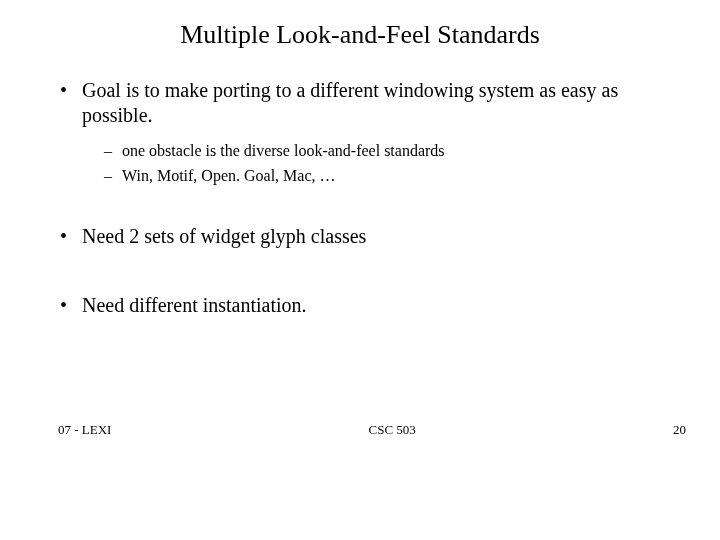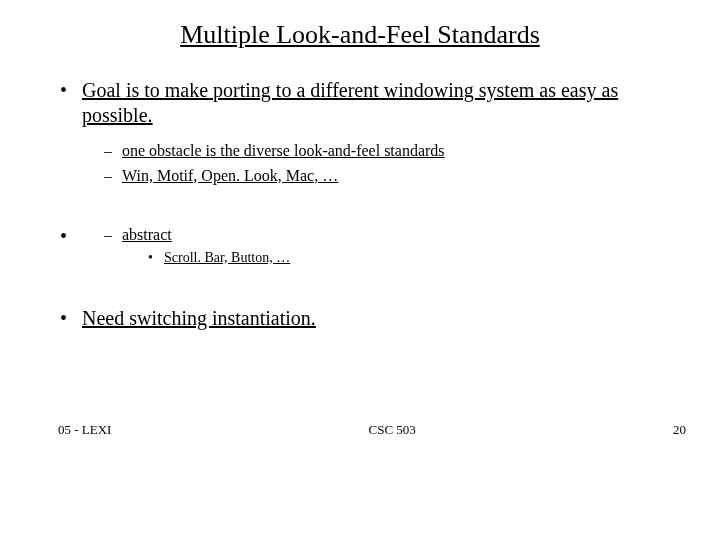--- a/index.html
+++ b/index.html
@@ -9,21 +9,20 @@
     height: 540px;
     background: #fff;
     font-family: "Times New Roman", Times, serif;
     color: #000;
   }
   .slide {
     position: relative;
     width: 720px;
     height: 452px;
     box-sizing: border-box;
-    text-decoration: underline;
   }
   .title {
     text-align: center;
     font-size: 26px;
     padding-top: 20px;
     padding-bottom: 14px;
   }
   ul.lvl1 {
     margin: 0 40px 0 60px;
     padding: 0;
@@ -98,47 +97,42 @@
 
 <div class="slide">
 
   <div class="title">Multiple Look-and-Feel Standards</div>
 
   <ul class="lvl1">
     <li>
       <span>Goal is to make porting to a different windowing system as easy as possible.</span>
       <ul class="lvl2">
         <li><span>one obstacle is the diverse look-and-feel standards</span></li>
-        <li><span>Win, Motif, Open. Look, Mac, …</span></li>
+        <li><span>Win, Motif, Open. Goal, Mac, …</span></li>
       </ul>
     </li>
   </ul>
 
   <div class="gap"></div>
 
   <ul class="lvl1">
     <li>
+      <span>Need 2 sets of widget glyph classes</span>
       <ul class="lvl2">
-        <li>
-          <span>abstract</span>
-          <ul class="lvl3">
-            <li><span>Scroll. Bar, Button, …</span></li>
-          </ul>
-        </li>
       </ul>
     </li>
   </ul>
 
   <div class="gap"></div>
 
   <ul class="lvl1">
     <li>
-      <span>Need switching instantiation.</span>
+      <span>Need different instantiation.</span>
     </li>
   </ul>
 
   <div class="footer">
-    <span>05 - LEXI</span>
+    <span>07 - LEXI</span>
     <span>CSC 503</span>
     <span>20</span>
   </div>
 
 </div>
 
 </body></html>

